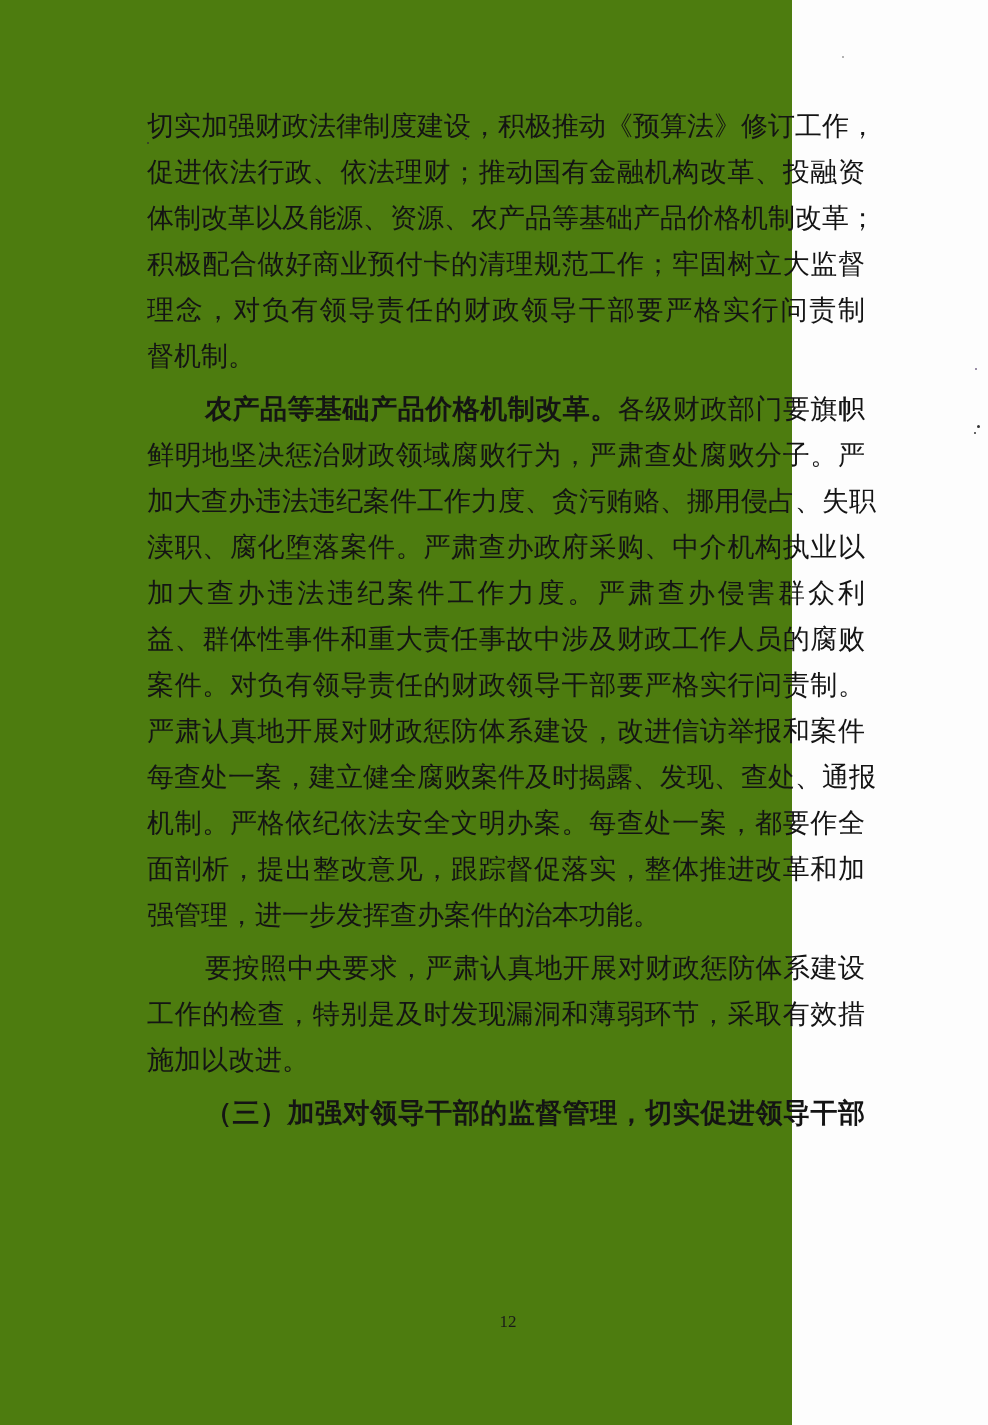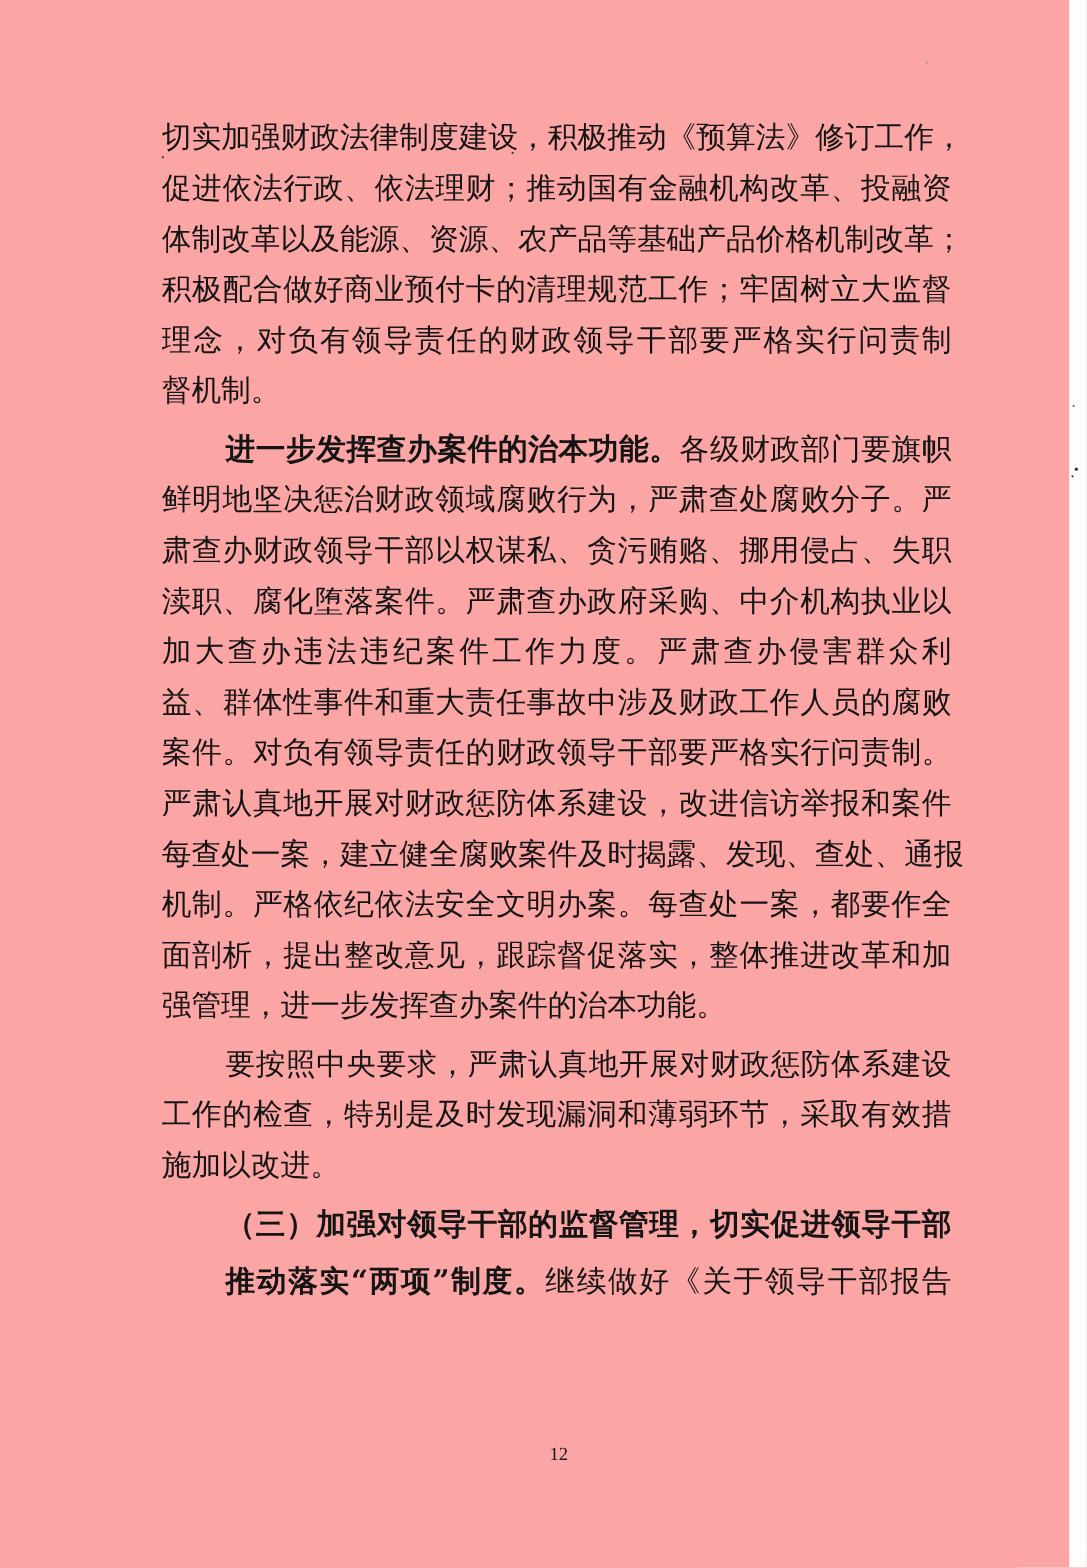--- a/index.html
+++ b/index.html
@@ -11,22 +11,22 @@
     height: 1425px;
     background: #fdfdfd;
     position: relative;
     overflow: hidden;
     font-family: "DejaVu Serif", "Liberation Serif", serif;
     color: #141414;
   }
   .page {
     position: absolute;
     left: 0; top: 0;
-    width: 972px; height: 1425px;
-    background: #fca5a5;
+    width: 792px; height: 1425px;
+    background: #4d7c0f;
   }
   .text-block {
     position: absolute;
     left: 147px;
     top: 103px;
     width: 718px;
   }
   .line {
     height: 46px;
     line-height: 46px;
@@ -74,23 +74,23 @@
     <div class="para">
       <div class="line">切实加强财政法律制度建设，积极推动《预算法》修订工作，</div>
       <div class="line">促进依法行政、依法理财；推动国有金融机构改革、投融资</div>
       <div class="line">体制改革以及能源、资源、农产品等基础产品价格机制改革；</div>
       <div class="line">积极配合做好商业预付卡的清理规范工作；牢固树立大监督</div>
       <div class="line">理念，对负有领导责任的财政领导干部要严格实行问责制</div>
       <div class="line last">督机制。</div>
     </div>
 
     <div class="para">
-      <div class="line indent"><span class="bold">进一步发挥查办案件的治本功能。</span><span>各级财政部门要旗帜</span></div>
+      <div class="line indent"><span class="bold">农产品等基础产品价格机制改革。</span><span>各级财政部门要旗帜</span></div>
       <div class="line">鲜明地坚决惩治财政领域腐败行为，严肃查处腐败分子。严</div>
-      <div class="line">肃查办财政领导干部以权谋私、贪污贿赂、挪用侵占、失职</div>
+      <div class="line">加大查办违法违纪案件工作力度、贪污贿赂、挪用侵占、失职</div>
       <div class="line">渎职、腐化堕落案件。严肃查办政府采购、中介机构执业以</div>
       <div class="line">加大查办违法违纪案件工作力度。严肃查办侵害群众利</div>
       <div class="line">益、群体性事件和重大责任事故中涉及财政工作人员的腐败</div>
       <div class="line">案件。对负有领导责任的财政领导干部要严格实行问责制。</div>
       <div class="line">严肃认真地开展对财政惩防体系建设，改进信访举报和案件</div>
       <div class="line">每查处一案，建立健全腐败案件及时揭露、发现、查处、通报</div>
       <div class="line">机制。严格依纪依法安全文明办案。每查处一案，都要作全</div>
       <div class="line">面剖析，提出整改意见，跟踪督促落实，整体推进改革和加</div>
       <div class="line last">强管理，进一步发挥查办案件的治本功能。</div>
     </div>
@@ -98,23 +98,20 @@
     <div class="para">
       <div class="line indent">要按照中央要求，严肃认真地开展对财政惩防体系建设</div>
       <div class="line">工作的检查，特别是及时发现漏洞和薄弱环节，采取有效措</div>
       <div class="line last">施加以改进。</div>
     </div>
 
     <div class="para heading">
       <div class="line indent">（三）加强对领导干部的监督管理，切实促进领导干部</div>
     </div>
 
-    <div class="para">
-      <div class="line indent"><span class="bold">推动落实“两项”制度。</span><span>继续做好《关于领导干部报告</span></div>
-    </div>
 
   </div>
 
   <div class="page-number">12</div>
 
   <div class="speck" style="left:147px;top:142px;width:2px;height:2px;"></div>
   <div class="speck" style="left:465px;top:138px;width:2px;height:2px;"></div>
   <div class="speck" style="left:975px;top:368px;width:2px;height:2px;background:#7a6a8a;"></div>
   <div class="speck" style="left:977px;top:425px;"></div>
   <div class="speck" style="left:974px;top:432px;width:2px;height:2px;"></div>

